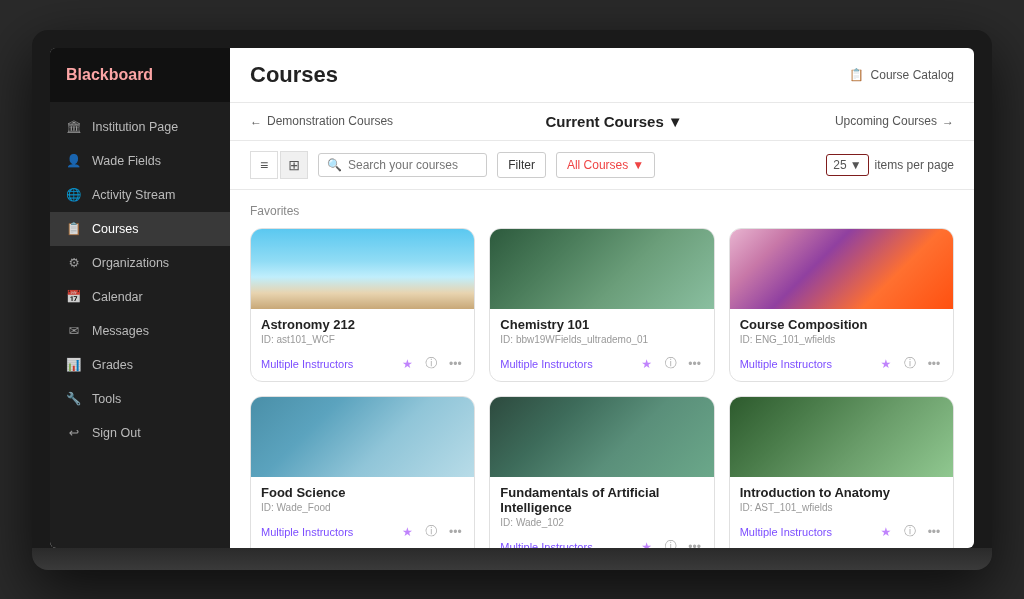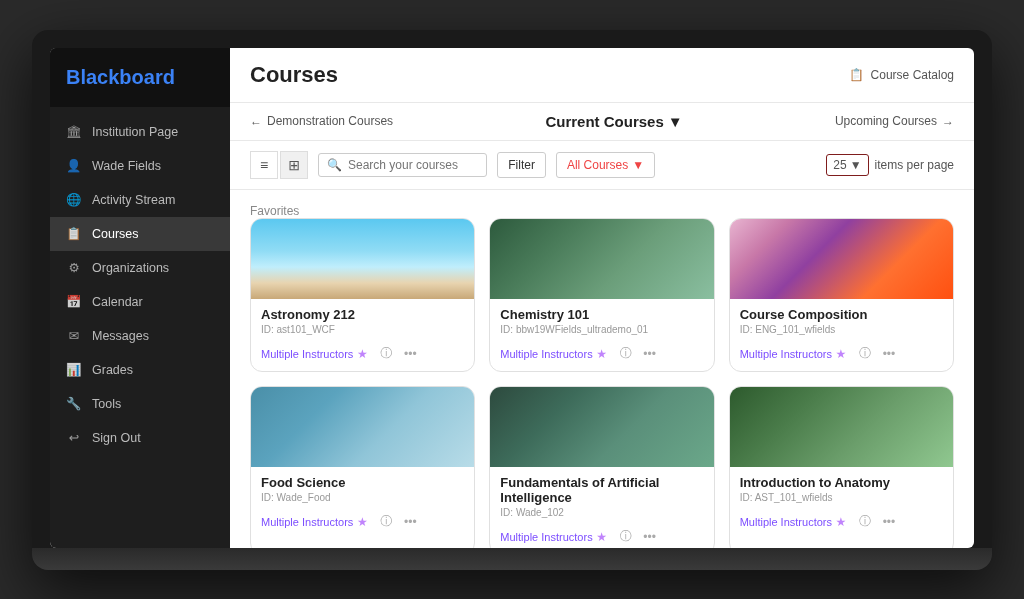--- a/index.html
+++ b/index.html
@@ -36,22 +36,22 @@
     
     .sidebar {
       width: 180px;
       background: #1e1e1e;
       flex-shrink: 0;
       display: flex;
       flex-direction: column;
     }
     .sidebar-logo {
       padding: 18px 16px;
-      color: #3b82f6;
-      font-size: 20px;
+      color: #fca5a5;
+      font-size: 16px;
       font-weight: 700;
       background: #111;
     }
     .sidebar-nav {
       flex: 1;
       padding: 8px 0;
     }
     .nav-item {
       display: flex;
       align-items: center;
@@ -209,20 +209,21 @@
 
     
     .courses-scroll {
       flex: 1;
       overflow-y: auto;
       padding: 14px 20px;
     }
     .section-label {
       font-size: 12px;
       color: #888;
+      margin-bottom: 10px;
       font-weight: 500;
     }
     .courses-grid {
       display: grid;
       grid-template-columns: repeat(3, 1fr);
       gap: 14px;
       margin-bottom: 20px;
     }
     .course-card {
       border: 1px solid #e0e0e0;
@@ -245,20 +246,21 @@
       margin-bottom: 2px;
     }
     .course-id {
       font-size: 10px;
       color: #999;
       margin-bottom: 4px;
     }
     .course-footer {
       display: flex;
       align-items: center;
+      justify-content: space-between;
       padding: 0 10px 8px;
     }
     .instructors-link {
       font-size: 11px;
       color: #7c4dff;
       cursor: pointer;
     }
     .course-actions {
       display: flex;
       align-items: center;

